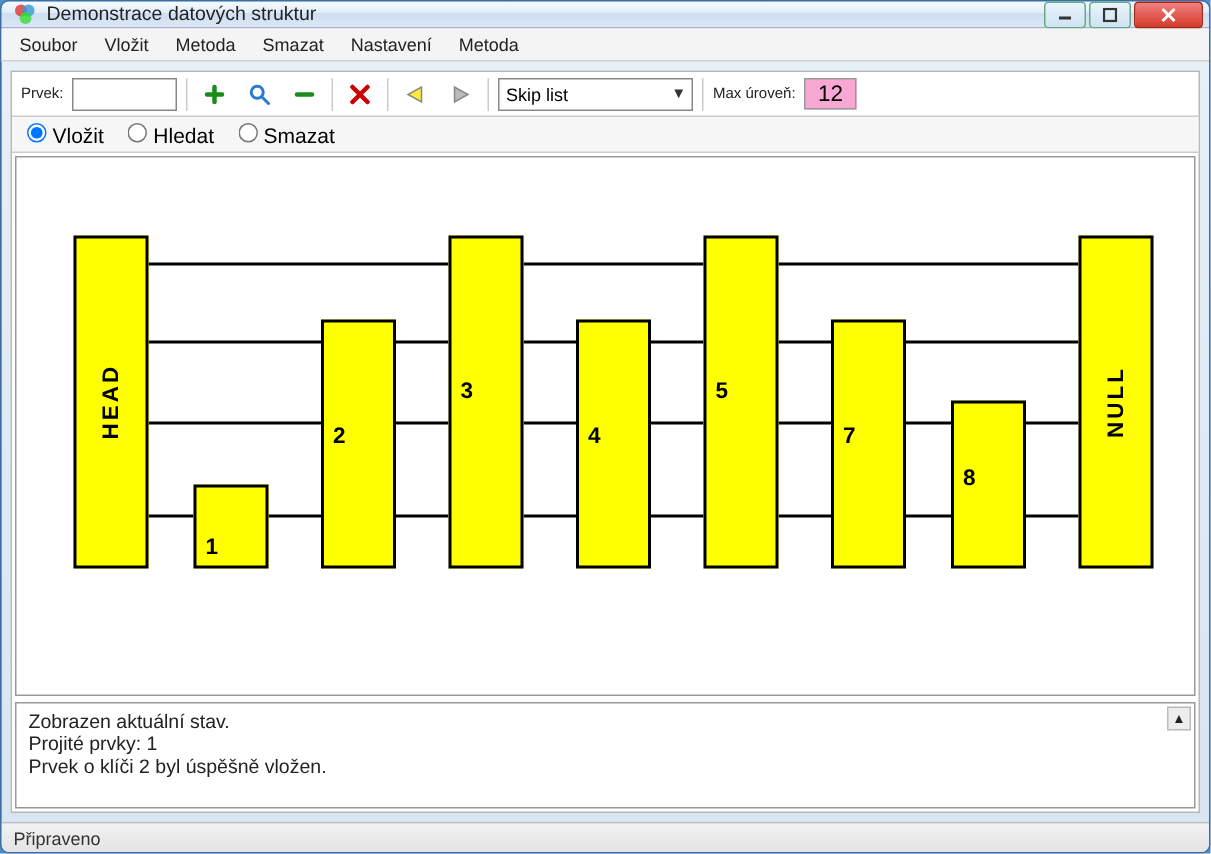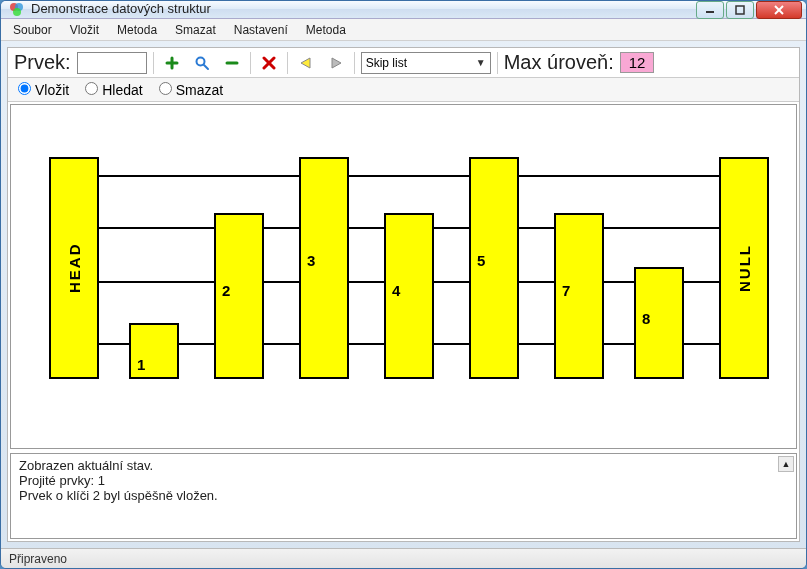--- a/index.html
+++ b/index.html
@@ -64,21 +64,21 @@
     flex-direction: column;
   }
   .toolbar {
     height: 30px;
     display: flex;
     align-items: center;
     padding: 2px 6px;
     gap: 6px;
     border-bottom: 1px solid #ccc;
   }
-  .toolbar .lbl { font-size: 20px; color: #222; }
+  .toolbar .lbl { font-size: 10px; color: #222; }
   .toolbar input.text {
     width: 70px; height: 22px;
     border: 1px solid #888; background: #fff; padding: 0 4px;
   }
   .tbtn {
     width: 24px; height: 24px;
     display: flex; align-items: center; justify-content: center;
     border-radius: 3px;
   }
   .tsep { width: 1px; height: 22px; background: #ccc; }
@@ -126,21 +126,21 @@
     position: absolute;
     background: #ffff00;
     border: 2px solid #000;
     display: flex; align-items: flex-end; justify-content: flex-start;
     padding: 4px 6px;
     font-weight: bold;
     font-size: 15px;
   }
   .node.vert { writing-mode: vertical-rl; transform: rotate(180deg); align-items: center; justify-content: center; padding: 0; letter-spacing: 2px; }
   .log {
-    height: 86px;
+    height: 71px;
     margin: 2px;
     border: 1px solid #999;
     background: #fff;
     padding: 4px 8px;
     font-size: 13px;
     color: #222;
     position: relative;
     overflow: hidden;
   }
   .log .scroll-up {

